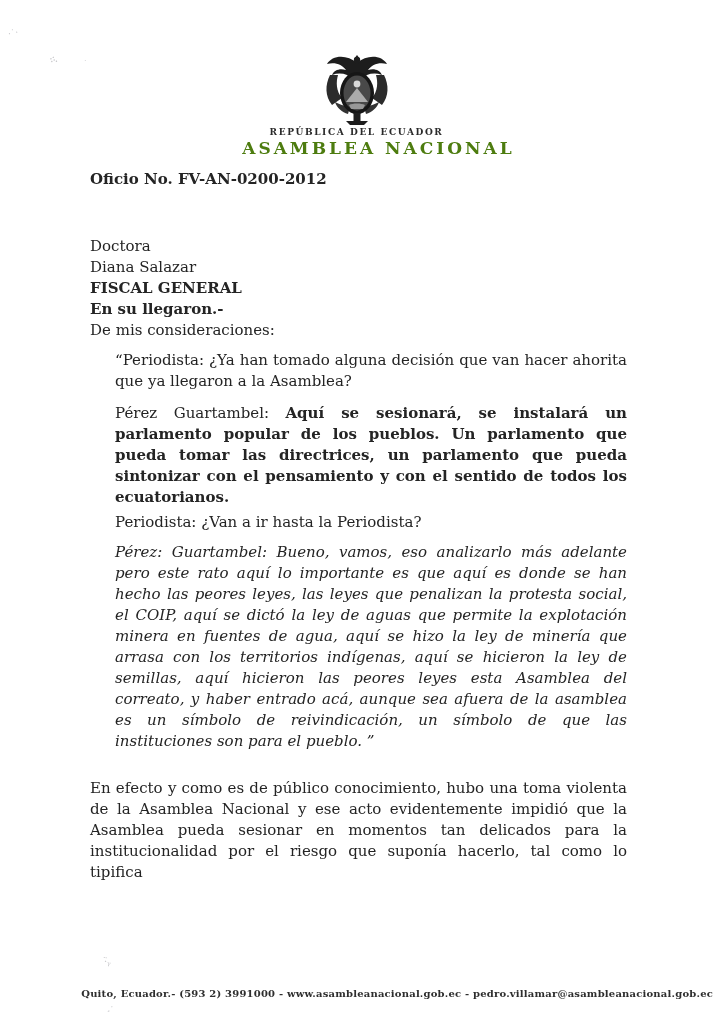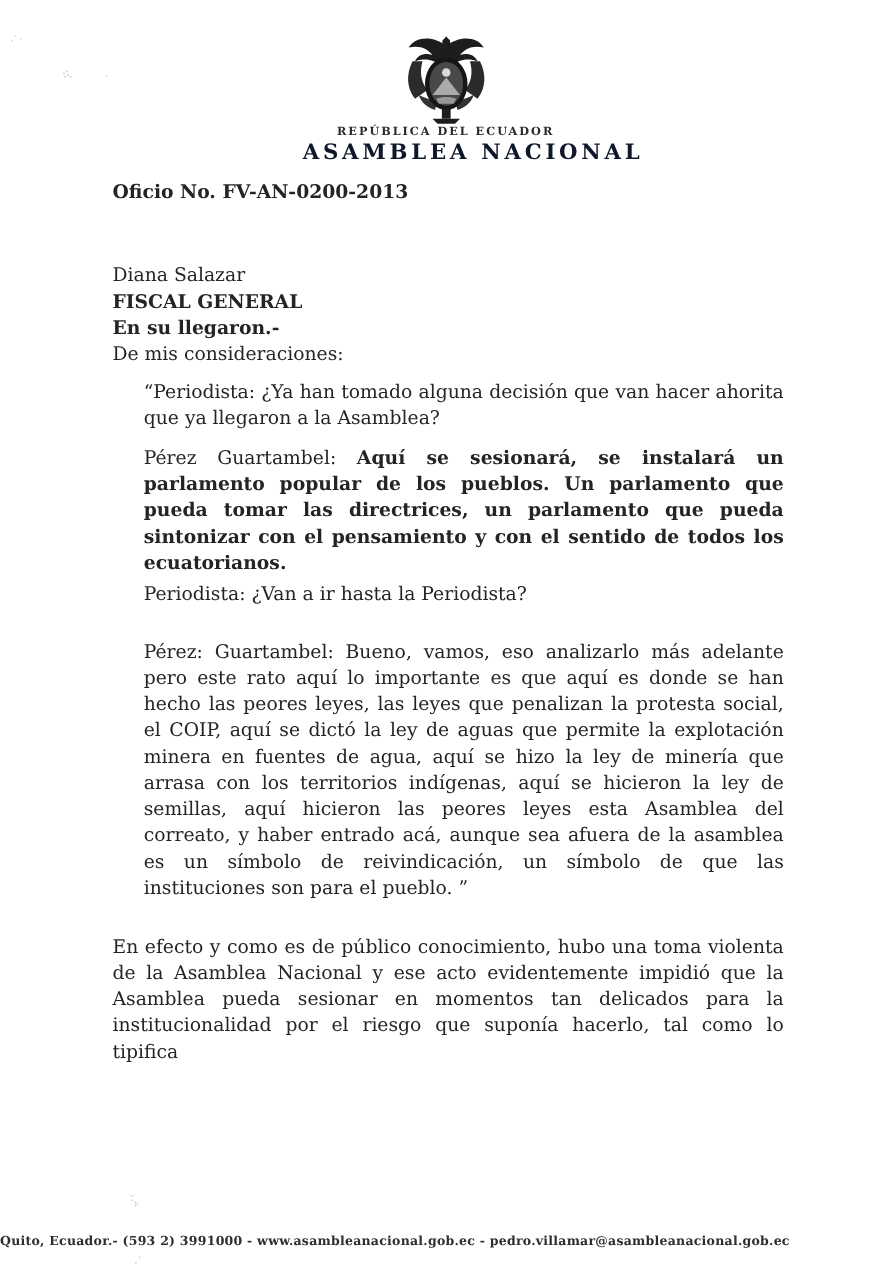--- a/index.html
+++ b/index.html
@@ -10,35 +10,35 @@
     position: relative;
     width: 713px;
     height: 1024px;
     margin: 0 auto;
     background: #ffffff;
     color: #242424;
     overflow: hidden;
   }
 
   
-  .letterhead { padding-top: 26px; text-align: center; }
+  .letterhead { padding-top: 52px; text-align: center; }
   .coat-of-arms { display: block; margin: 0 auto; }
   .republic-label {
     margin-top: 1px;
     font-size: 9px;
     font-weight: bold;
     letter-spacing: 1.6px;
     color: #2a2a2a;
   }
   .assembly-title {
     margin-top: 1px;
     font-size: 17px;
     font-weight: bold;
     letter-spacing: 3px;
-    color: #0f172a;
+    color: #4d7c0f;
     margin-left: 44px;
   }
 
   
   .content {
     margin: 0 86px 0 90px;
     font-size: 15px;
     line-height: 21px;
     color: #242424;
   }
@@ -53,29 +53,29 @@
     margin-top: 11px;
     text-align: justify;
   }
   p.quote-par {
     margin-top: 9px;
     margin-left: 25px;
     text-align: justify;
   }
   p.q2 { margin-top: 11px; }
   p.q3 { margin-top: 4px; }
-  p.q4 { margin-top: 25px; }
+  p.q4 { margin-top: 9px; font-style: italic; }
   p.closing { margin-top: 26px; }
 
   
   .footer-line {
     position: absolute;
     left: 0; right: 0;
     top: 988px;
-    text-align: left;
+    text-align: right;
     font-size: 10px;
     font-weight: bold;
     letter-spacing: 0.2px;
     color: #2e2e2e;
   }
 
   
   .pencil { position: absolute; color: #9a9aa0; opacity: 0.55; pointer-events: none; }
   .mark-tl1 { left: 8px;  top: 28px;  font-size: 9px;  transform: rotate(-12deg); }
   .mark-tl2 { left: 48px; top: 48px;  font-size: 11px; transform: rotate(20deg); }
@@ -115,24 +115,25 @@
       <rect x="46.5" y="61" width="7" height="8" fill="#1d1d1d"></rect>
       <path d="M39 69 L61 69 L57 73 L43 73 Z" fill="#1d1d1d"></path>
     </svg>
     <div class="republic-label">REPÚBLICA DEL ECUADOR</div>
     <div class="assembly-title">ASAMBLEA NACIONAL</div>
   </div>
 
   <div class="content">
 
     <div class="meta-block">
-      <div class="bold">Oficio No. FV-AN-0200-2013</div>
+      <div class="bold">Oficio No. FV-AN-0200-2012</div>
     </div>
 
     <div class="addressee-block">
+      <div>Doctora</div>
       <div>Diana Salazar</div>
       <div class="bold">FISCAL GENERAL</div>
       <div class="bold">En su llegaron.-</div>
     </div>
 
     <div class="salutation">De mis consideraciones:</div>
 
 
     <p class="quote-par">“Periodista: ¿Ya han tomado alguna decisión que van hacer ahorita que ya llegaron a la Asamblea?</p>
 

